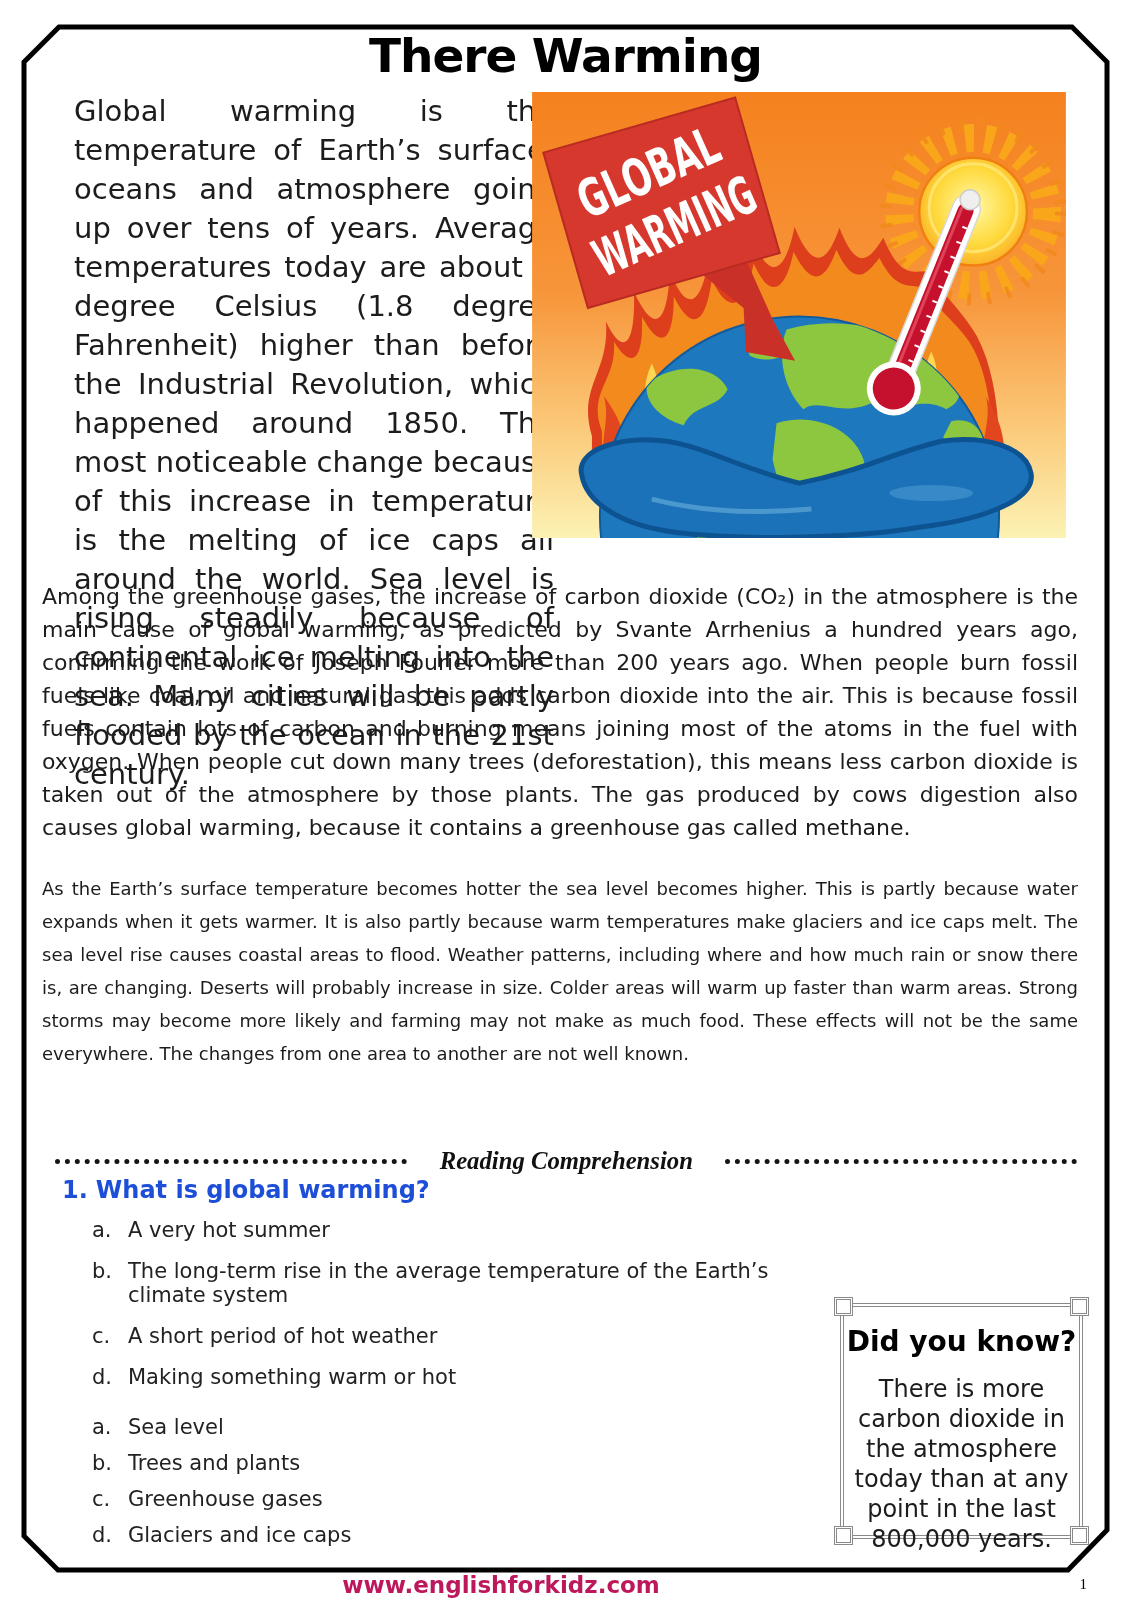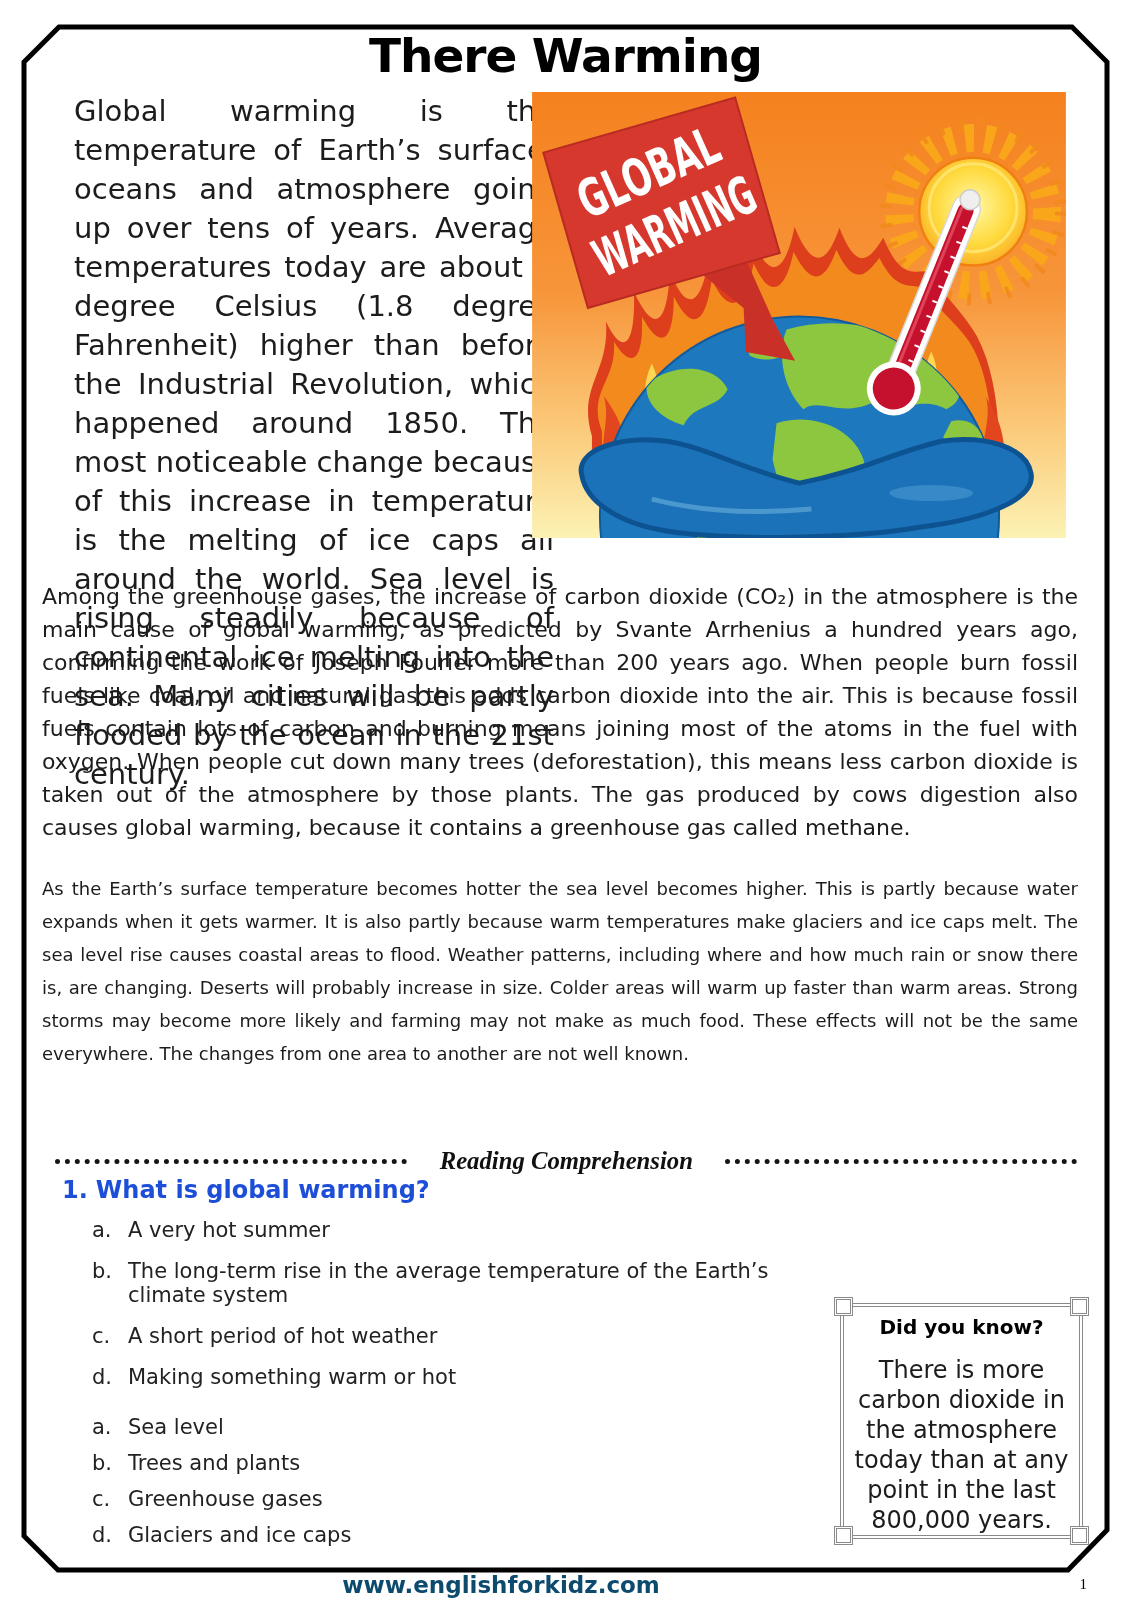--- a/index.html
+++ b/index.html
@@ -46,25 +46,25 @@
     text-align:center;
   }
   .dyk-corner{
     position:absolute;width:13px;height:13px;border:3px double #8a8a8a;
     background:#fff;
   }
   .dyk-corner.tl{left:-10px;top:-10px;}
   .dyk-corner.tr{right:-10px;top:-10px;}
   .dyk-corner.bl{left:-10px;bottom:-10px;}
   .dyk-corner.br{right:-10px;bottom:-10px;}
-  .dyk-title{font-size:20px;font-weight:bold;color:#000;margin-top:8px;}
+  .dyk-title{font-size:28px;font-weight:bold;color:#000;margin-top:18px;}
   .dyk-text{font-size:24px;line-height:30px;color:#1c1c1c;margin-top:16px;padding:0 6px;}
   .page-footer{
     position:absolute;left:0;top:1572px;width:1002px;text-align:center;
-    font-size:23px;font-weight:bold;color:#0c4a6e;
+    font-size:23px;font-weight:bold;color:#be185d;
   }
   .page-number{
     position:absolute;right:44px;top:1576px;
     font-family:"Liberation Serif","DejaVu Serif",serif;font-size:15px;color:#000;
   }
   .sign-text{
     font-family:"DejaVu Sans","Liberation Sans",sans-serif;
     font-weight:bold;fill:#ffffff;
   }
 </style>

